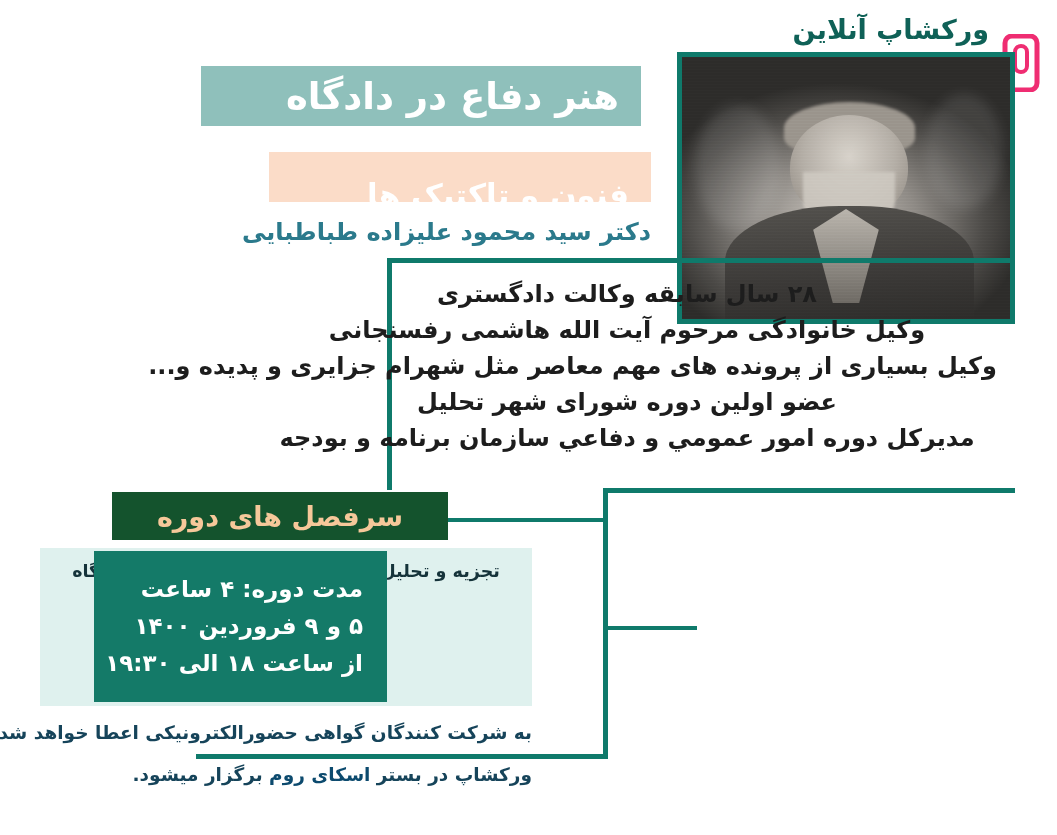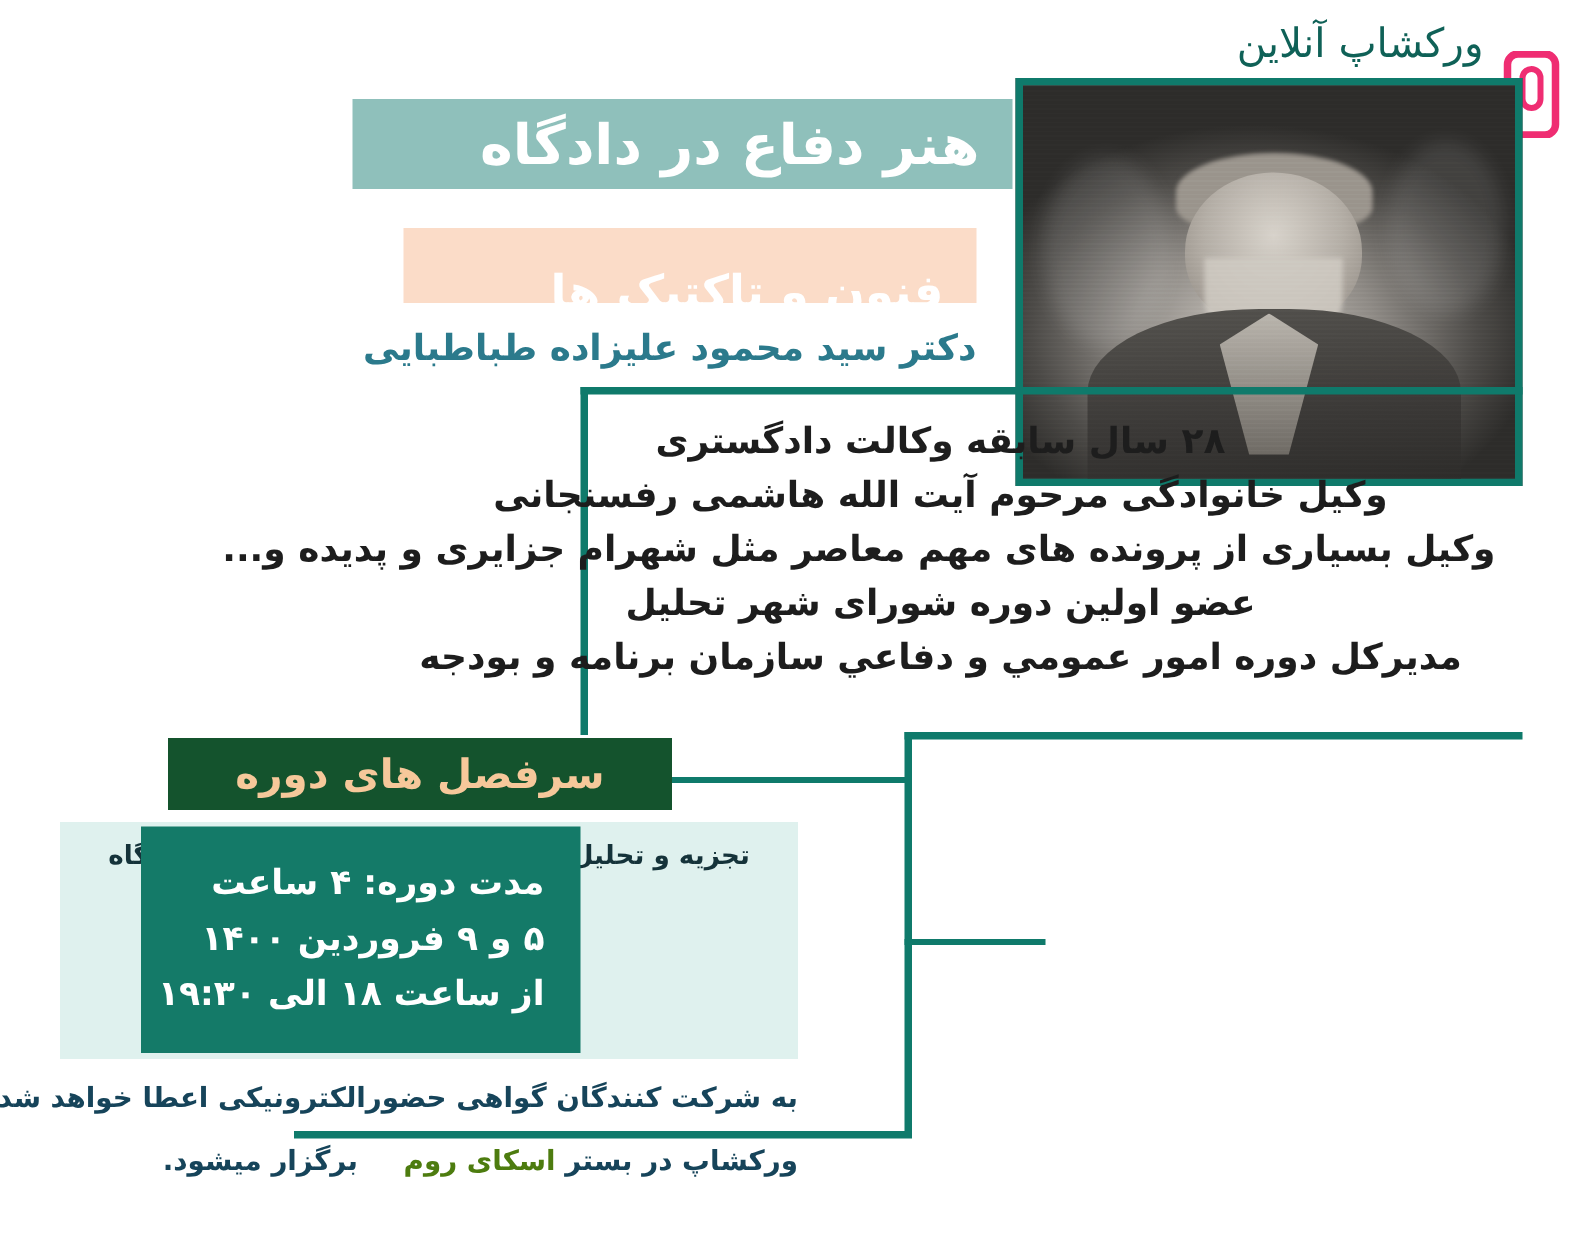--- a/index.html
+++ b/index.html
@@ -14,21 +14,21 @@
     width: 1057px;
     height: 835px;
     background: #ffffff;
   }
 
   
   .online-label {
     position: absolute;
     top: 14px; right: 68px;
     font-size: 27px;
-    font-weight: normal;
+    font-weight: bold;
     color: #0f6157;
     letter-spacing: -0.5px;
     direction: rtl;
   }
 
   
   .pink-icon {
     position: absolute;
     top: 34px; right: 14px;
     width: 44px; height: 58px;
@@ -103,21 +103,21 @@
   
   .title-bar {
     position: absolute;
     display: flex;
     align-items: center;
     justify-content: flex-start;
     padding: 0 22px;
     direction: rtl;
   }
   #title1 {
-    top: 66px; right: 382px;
+    top: 66px; right: 416px;
     width: 440px; height: 60px;
     background: #8fc0bb;
   }
   #title1 span {
     font-size: 37px;
     font-weight: bold;
     color: #ffffff;
     letter-spacing: -1px;
     white-space: nowrap;
   }
@@ -273,21 +273,21 @@
     position: absolute;
     direction: rtl;
     font-size: 18.5px;
     font-weight: bold;
     color: #16445a;
     letter-spacing: -0.3px;
     white-space: nowrap;
   }
   #note1 { top: 722px; right: 525px; }
   #note2 { top: 764px; right: 525px; }
-  .skype-hl { color: #4d7c0f; margin-left: 24px; }
+  .skype-hl { color: #0c4a6e; }
 </style>
 </head>
 <body>
 
 <div id="poster">
 
   <div class="online-label">ورکشاپ آنلاین</div>
 
   <svg class="pink-icon" viewBox="0 0 44 58">
     <rect x="6" y="2" width="32" height="54" rx="7" fill="none" stroke="#ef2d72" stroke-width="5"></rect>

